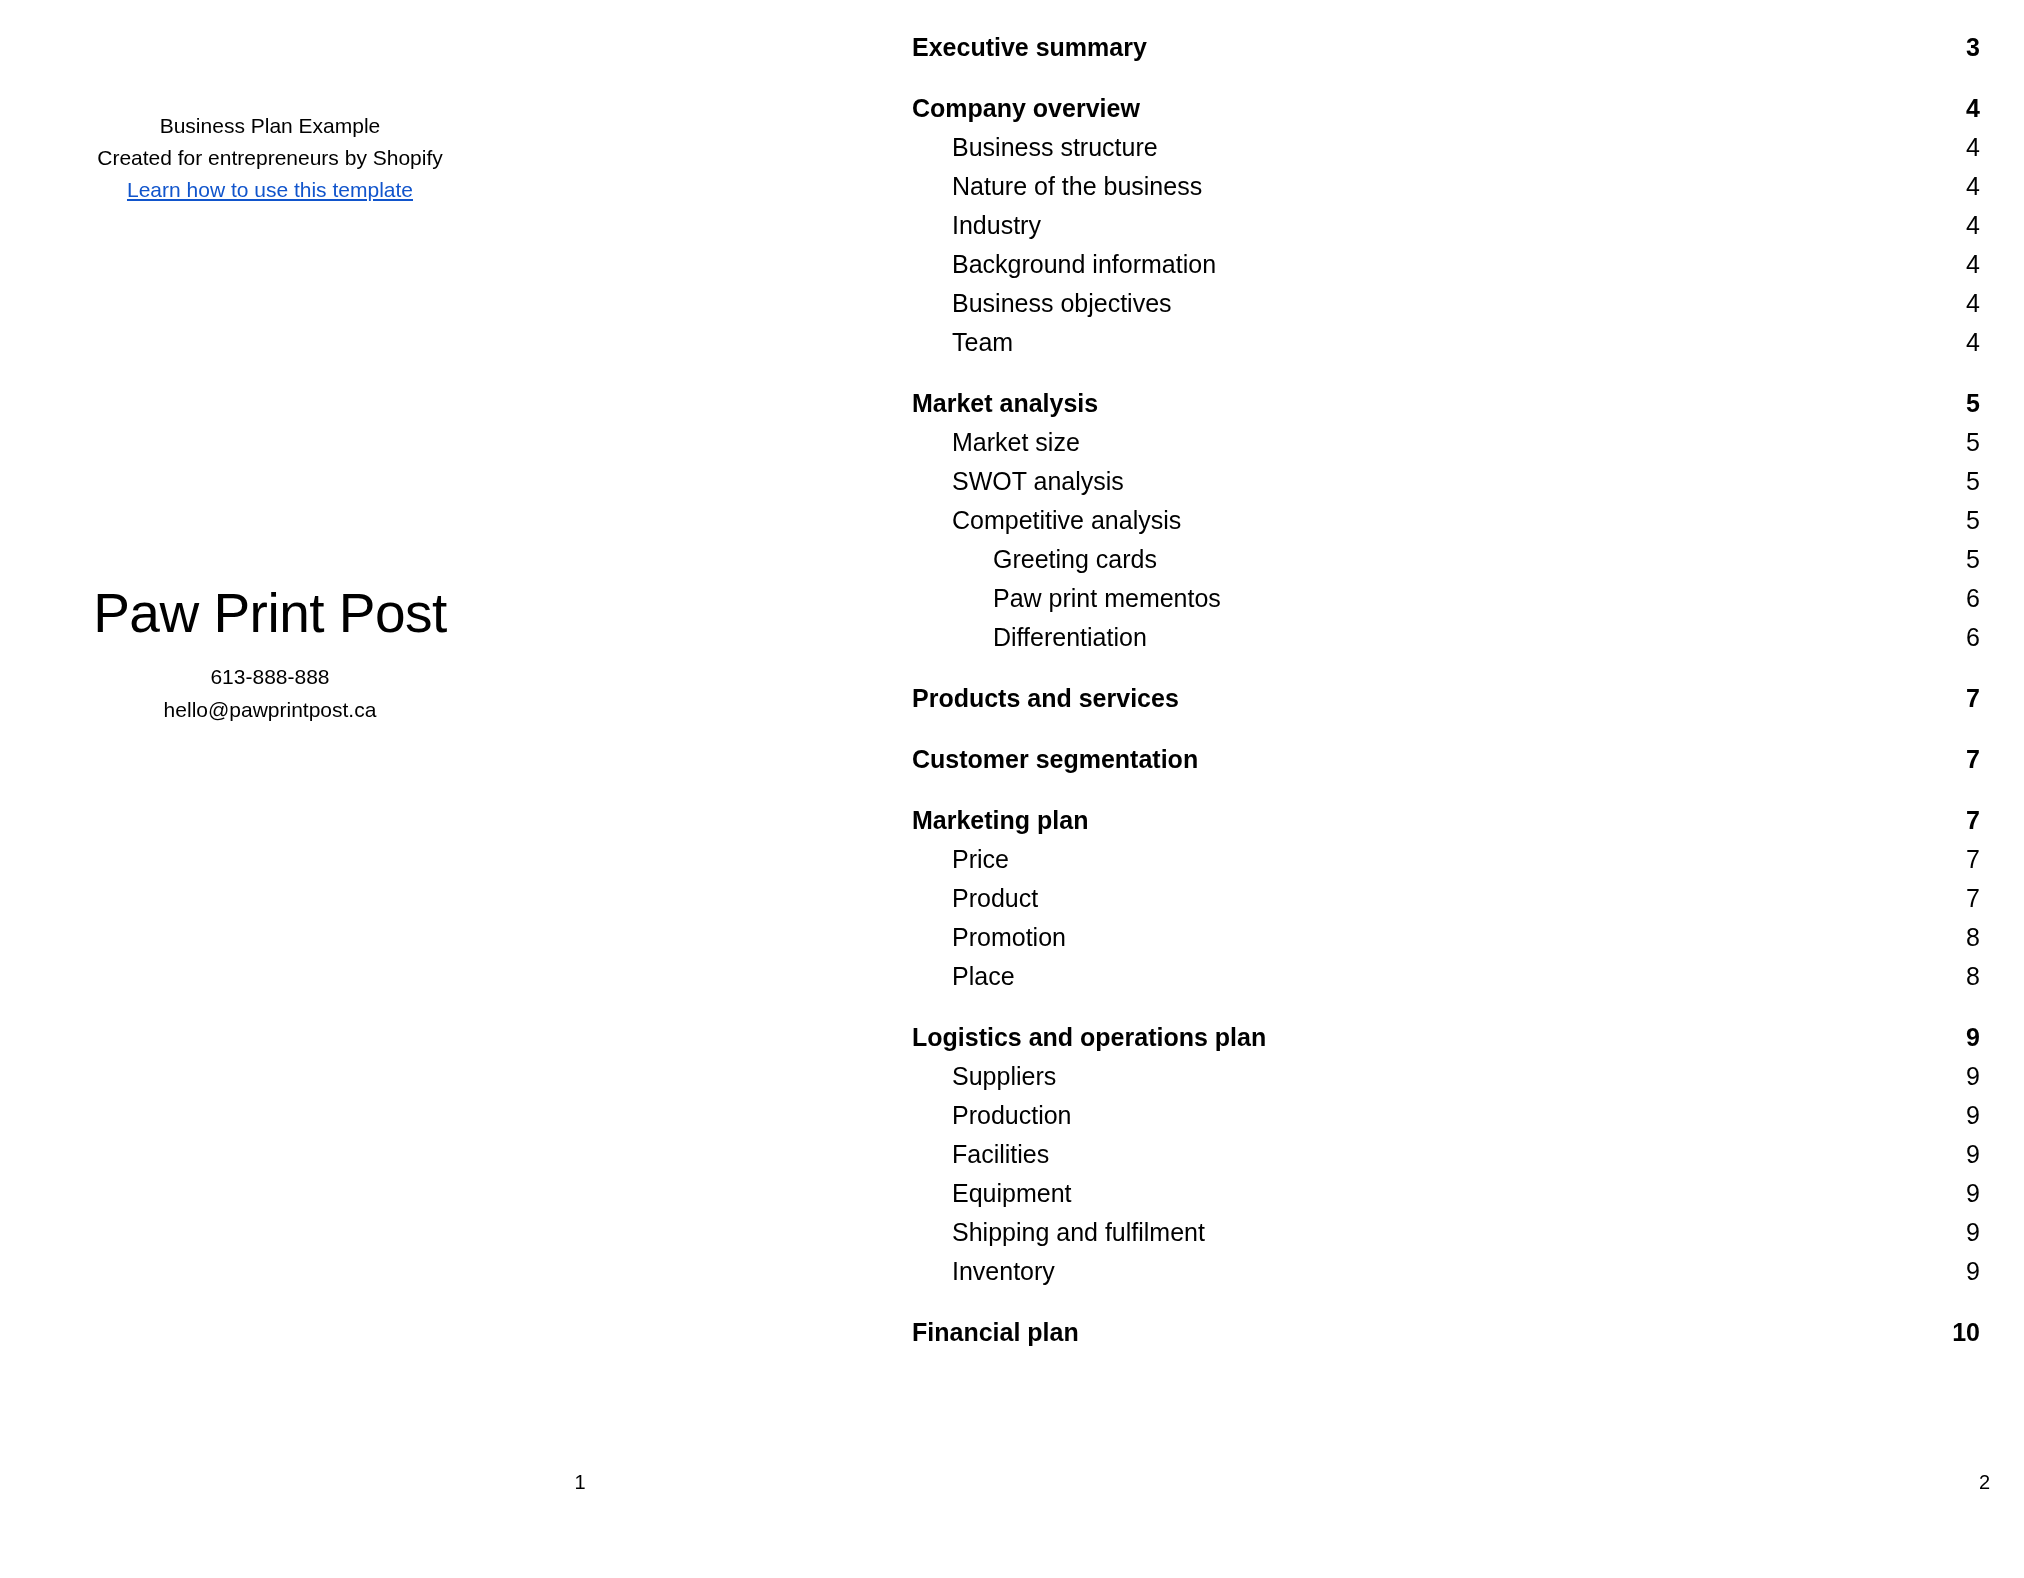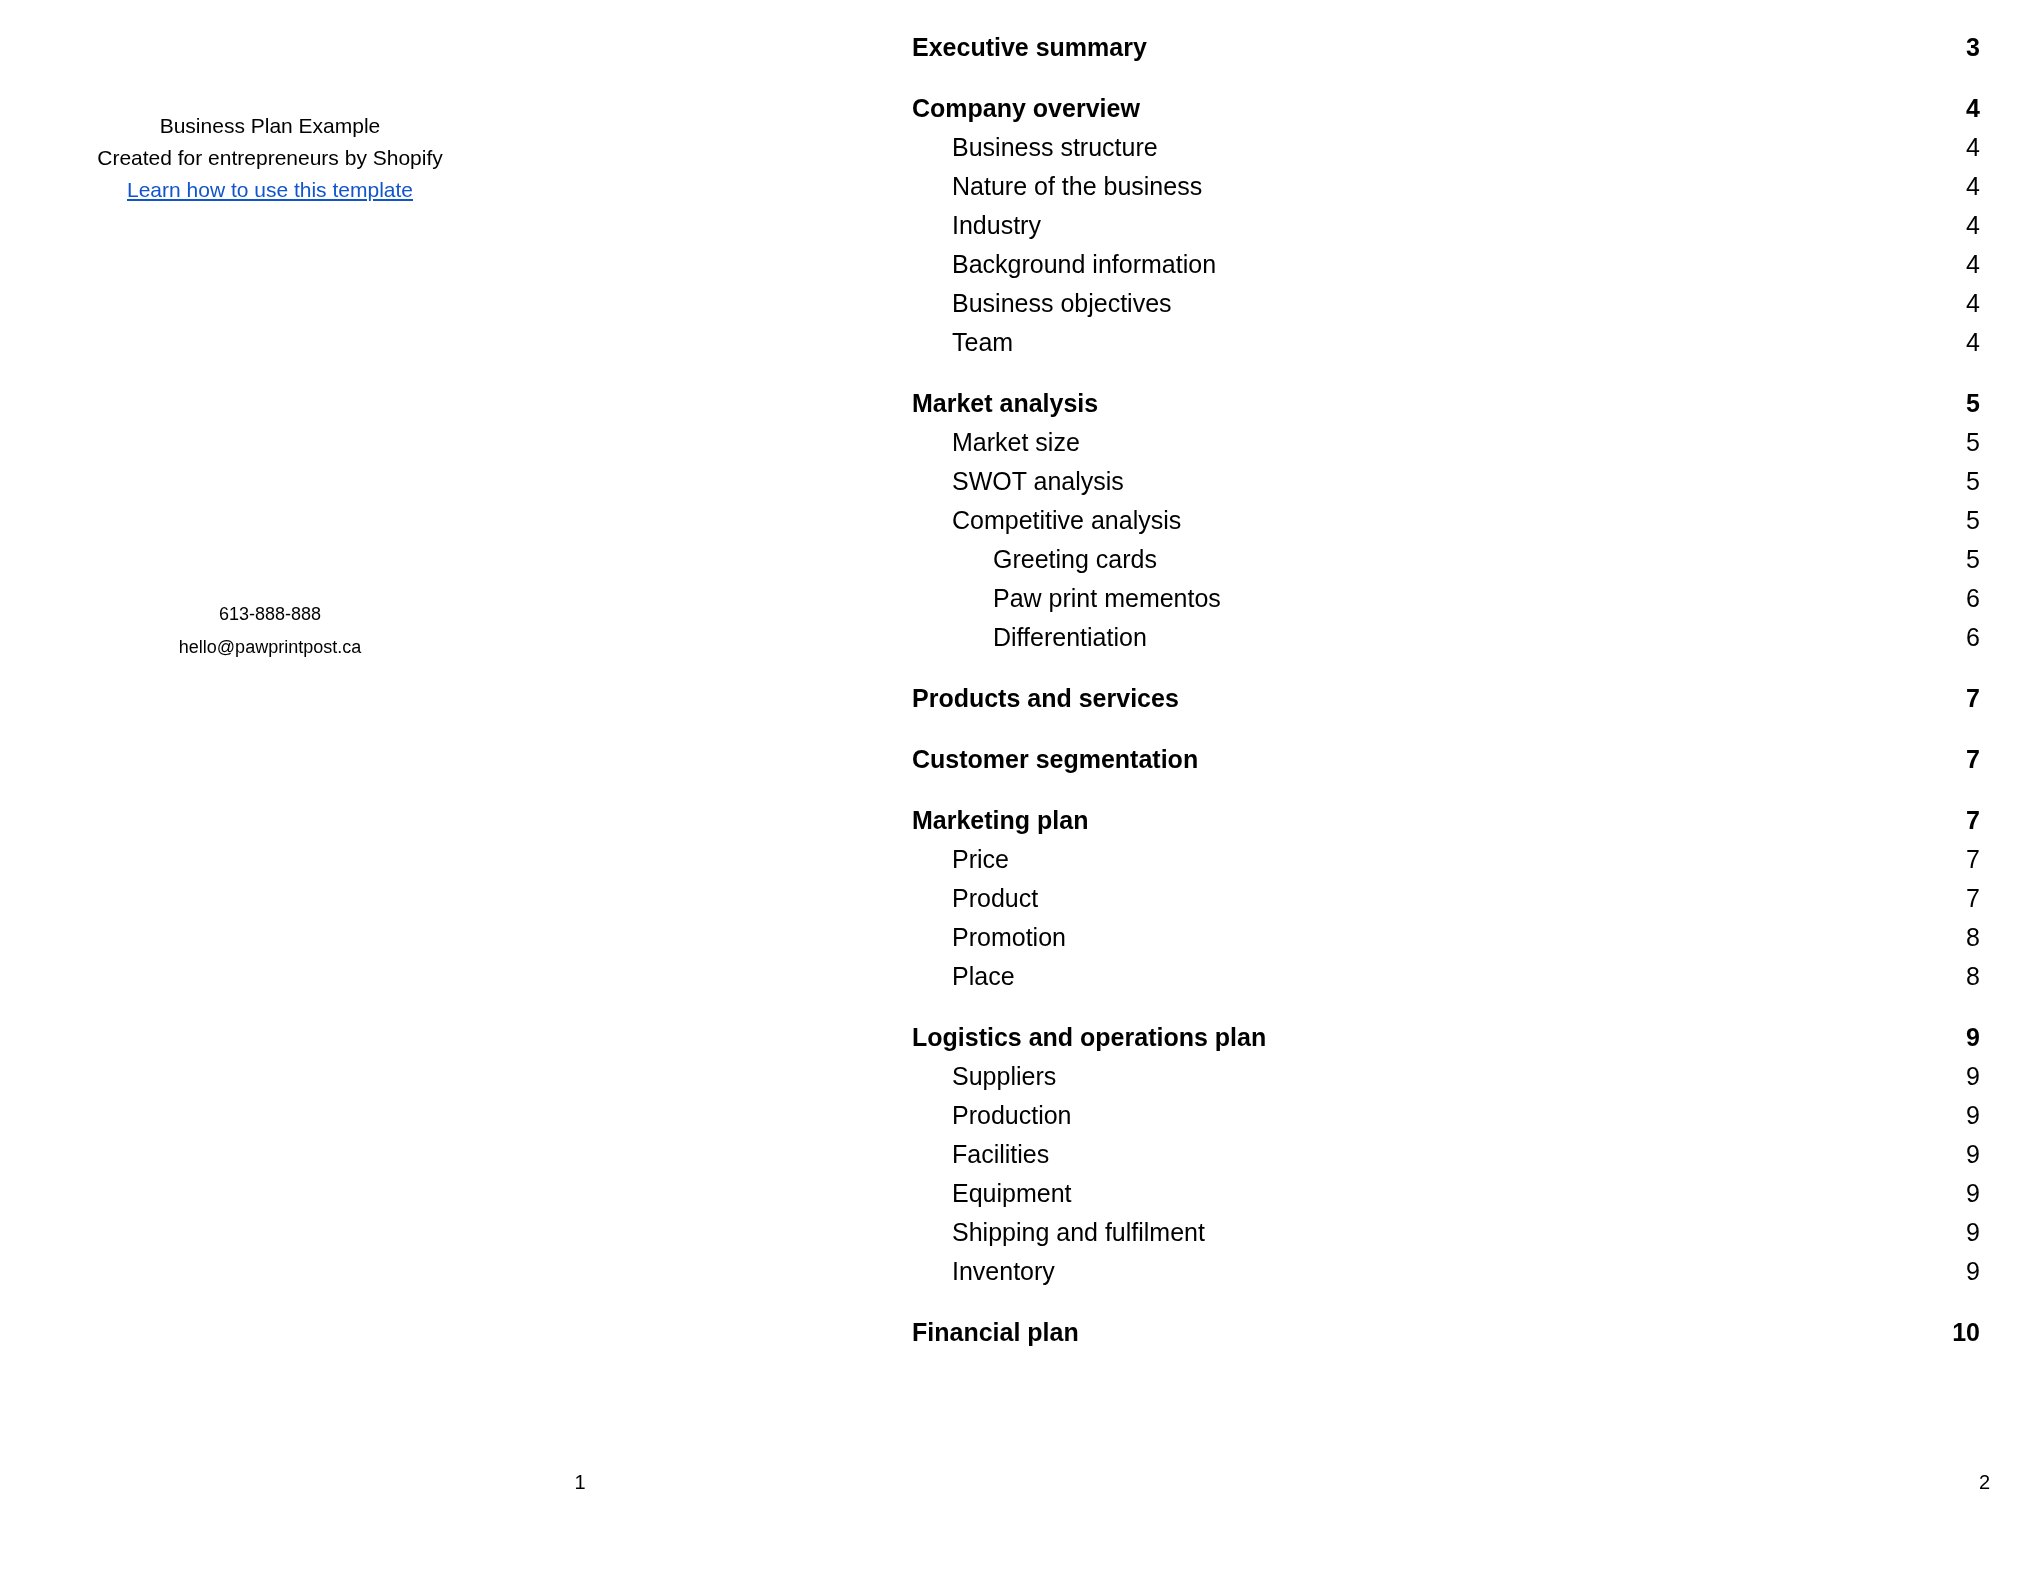--- a/index.html
+++ b/index.html
@@ -66,21 +66,21 @@
     font-size: 55px;
     line-height: 62px;
     font-weight: 400;
     letter-spacing: -0.5px;
     color: #000;
     margin: 0;
     white-space: nowrap;
   }
   .cover-contact {
     margin-top: 16px;
-    font-size: 18px;
+    font-size: 21px;
     line-height: 33px;
   }
   .cover-contact .line {
     display: block;
     white-space: nowrap;
   }
 
   .page-number {
     position: absolute;
     bottom: 84px;
@@ -167,20 +167,21 @@
 
   <div class="page-left">
 
     <div class="cover-header">
       <span class="line">Business Plan Example</span>
       <span class="line">Created for entrepreneurs by Shopify</span>
       <a class="cover-link" style="color: rgb(17, 85, 204);">Learn how to use this template</a>
     </div>
 
     <div class="cover-title-block">
+      <h1 class="cover-title">Paw Print Post</h1>
       <div class="cover-contact">
         <span class="line">613-888-888</span>
         <span class="line">hello@pawprintpost.ca</span>
       </div>
     </div>
 
     <div class="page-number page-number-left">1</div>
   </div>
 
   <div class="page-right">

